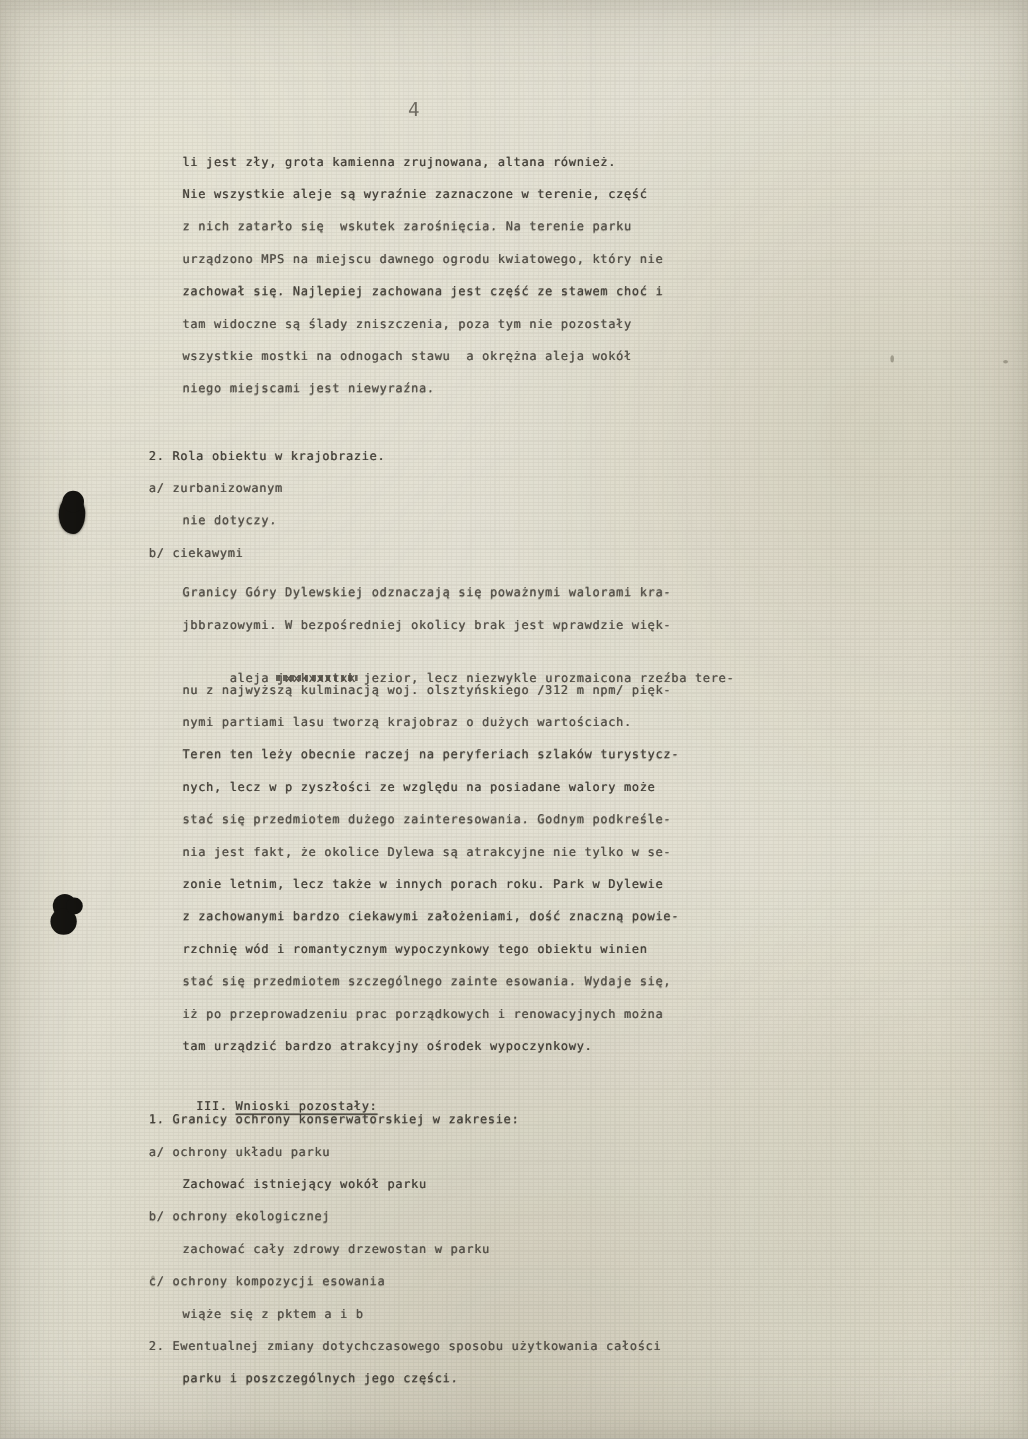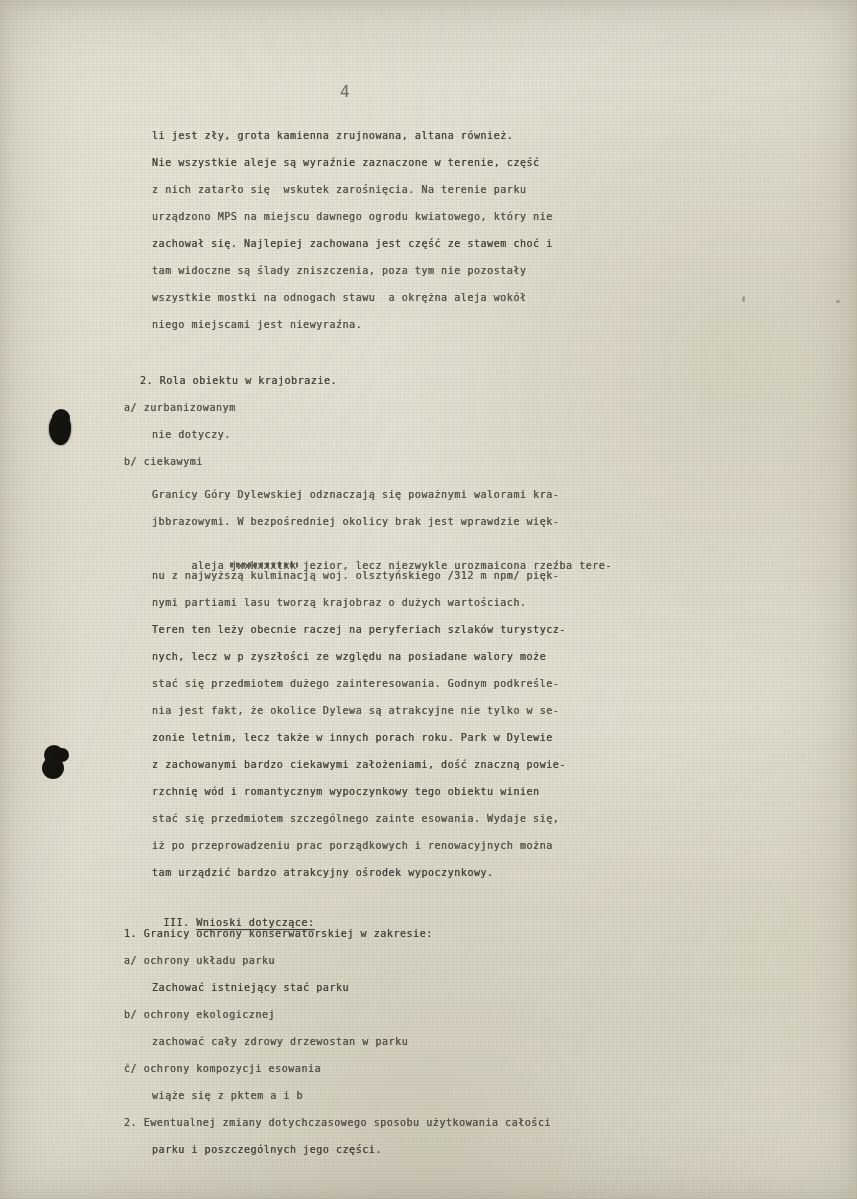--- a/index.html
+++ b/index.html
@@ -139,21 +139,21 @@
 
     <div class="ln strong" style="left:152px; top:127px;">li jest zły, grota kamienna zrujnowana, altana również.</div>
     <div class="ln strong" style="left:152px; top:154px;">Nie wszystkie aleje są wyraźnie zaznaczone w terenie, część</div>
     <div class="ln" style="left:152px; top:181px;">z nich zatarło się  wskutek zarośnięcia. Na terenie parku</div>
     <div class="ln" style="left:152px; top:208px;">urządzono MPS na miejscu dawnego ogrodu kwiatowego, który nie</div>
     <div class="ln strong" style="left:152px; top:235px;">zachował się. Najlepiej zachowana jest część ze stawem choć i</div>
     <div class="ln" style="left:152px; top:262px;">tam widoczne są ślady zniszczenia, poza tym nie pozostały</div>
     <div class="ln" style="left:152px; top:289px;">wszystkie mostki na odnogach stawu  a okrężna aleja wokół</div>
     <div class="ln" style="left:152px; top:316px;">niego miejscami jest niewyraźna.</div>
 
-    <div class="ln strong" style="left:140px; top:372px;">2. Rola obiektu w krajobrazie.</div>
+    <div class="ln strong" style="left:124px; top:372px;">2. Rola obiektu w krajobrazie.</div>
     <div class="ln" style="left:124px; top:399px;">a/ zurbanizowanym</div>
     <div class="ln" style="left:152px; top:426px;">nie dotyczy.</div>
     <div class="ln" style="left:124px; top:453px;">b/ ciekawymi</div>
 
     <div class="ln" style="left:152px; top:486px;">Granicy Góry Dylewskiej odznaczają się poważnymi walorami kra-</div>
     <div class="ln" style="left:152px; top:513px;">jbbrazowymi. W bezpośredniej okolicy brak jest wprawdzie więk-</div>
 
     <div class="ln" style="left:152px; top:540px;">
       <span>aleja </span><span class="struck">jxxkxxxtxk</span><span> jezior, lecz niezwykle urozmaicona rzeźba tere-</span>
     </div>
@@ -165,26 +165,26 @@
     <div class="ln" style="left:152px; top:675px;">stać się przedmiotem dużego zainteresowania. Godnym podkreśle-</div>
     <div class="ln" style="left:152px; top:702px;">nia jest fakt, że okolice Dylewa są atrakcyjne nie tylko w se-</div>
     <div class="ln strong" style="left:152px; top:729px;">zonie letnim, lecz także w innych porach roku. Park w Dylewie</div>
     <div class="ln strong" style="left:152px; top:756px;">z zachowanymi bardzo ciekawymi założeniami, dość znaczną powie-</div>
     <div class="ln strong" style="left:152px; top:783px;">rzchnię wód i romantycznym wypoczynkowy tego obiektu winien</div>
     <div class="ln" style="left:152px; top:810px;">stać się przedmiotem szczególnego zainte esowania. Wydaje się,</div>
     <div class="ln" style="left:152px; top:837px;">iż po przeprowadzeniu prac porządkowych i renowacyjnych można</div>
     <div class="ln strong" style="left:152px; top:864px;">tam urządzić bardzo atrakcyjny ośrodek wypoczynkowy.</div>
 
     <div class="ln strong" style="left:124px; top:897px;">
-      <span>III. </span><span class="u">Wnioski dotyczące:</span>
+      <span>III. </span><span class="u">Wnioski pozostały:</span>
     </div>
 
     <div class="ln strong" style="left:124px; top:925px;">1. Granicy ochrony konserwatorskiej w zakresie:</div>
     <div class="ln" style="left:124px; top:952px;">a/ ochrony układu parku</div>
-    <div class="ln strong" style="left:152px; top:979px;">Zachować istniejący stać parku</div>
+    <div class="ln strong" style="left:152px; top:979px;">Zachować istniejący wokół parku</div>
     <div class="ln" style="left:124px; top:1006px;">b/ ochrony ekologicznej</div>
     <div class="ln" style="left:152px; top:1033px;">zachować cały zdrowy drzewostan w parku</div>
     <div class="ln" style="left:124px; top:1060px;">c/ ochrony kompozycji esowania</div>
     <div class="ln" style="left:152px; top:1087px;">wiąże się z pktem a i b</div>
     <div class="ln" style="left:124px; top:1114px;">2. Ewentualnej zmiany dotychczasowego sposobu użytkowania całości</div>
     <div class="ln strong" style="left:152px; top:1141px;">parku i poszczególnych jego części.</div>
 
   </div>
 
   <div class="edge-shade"></div>

